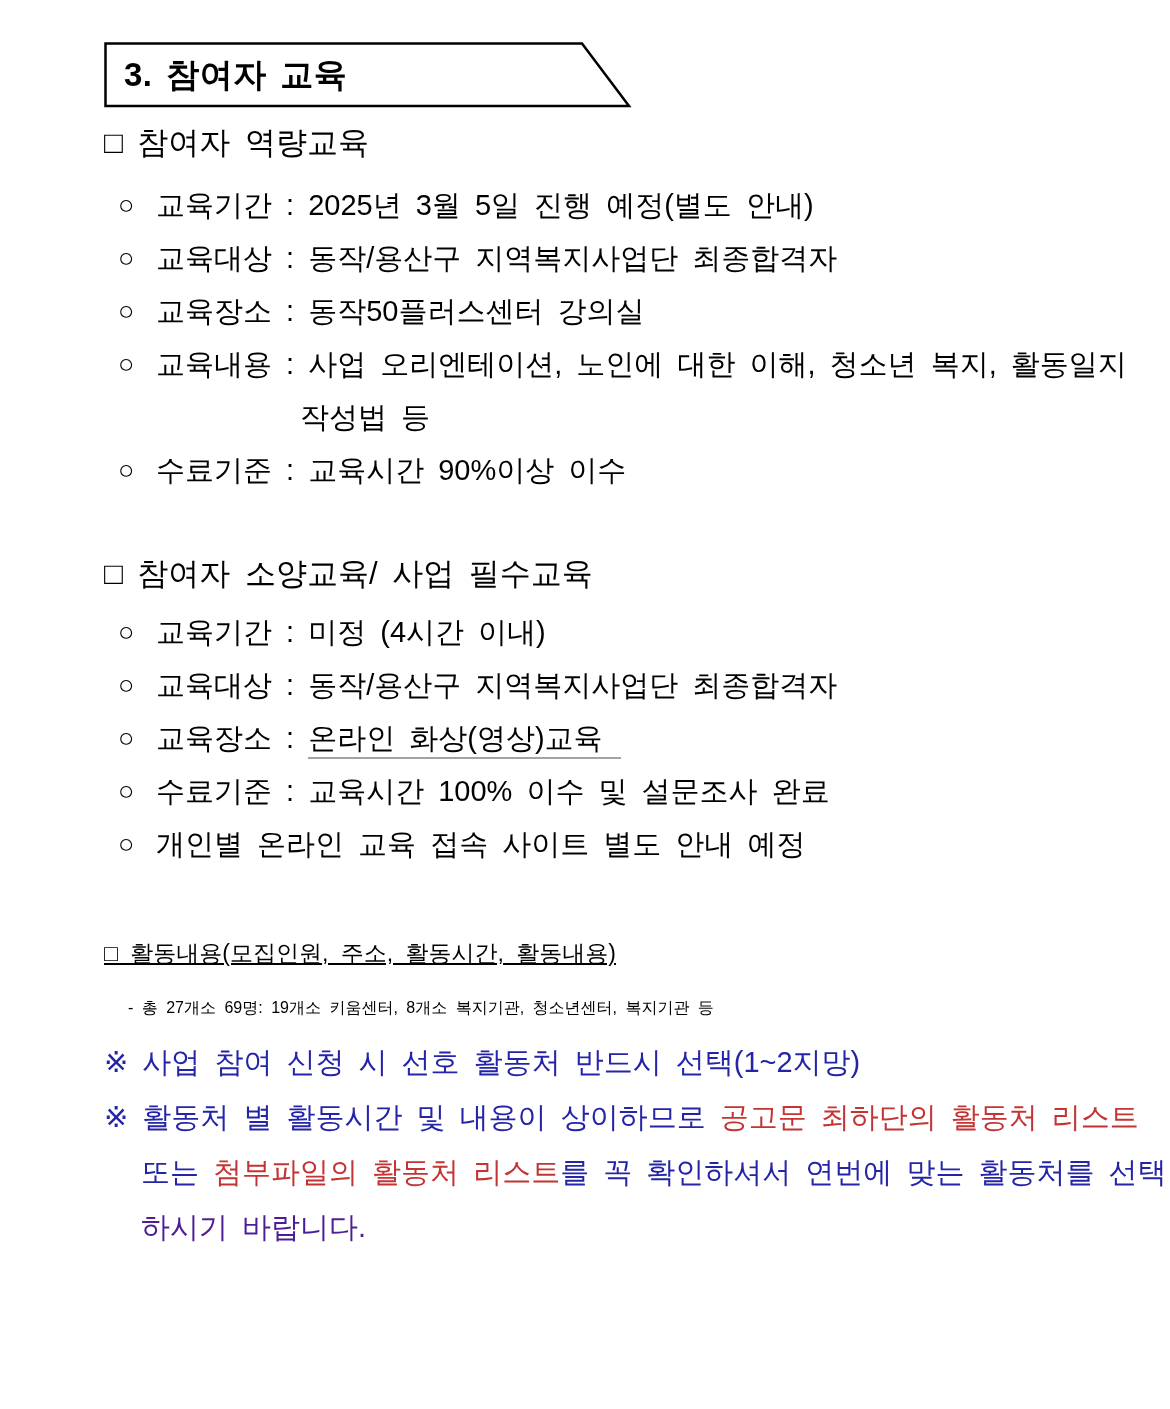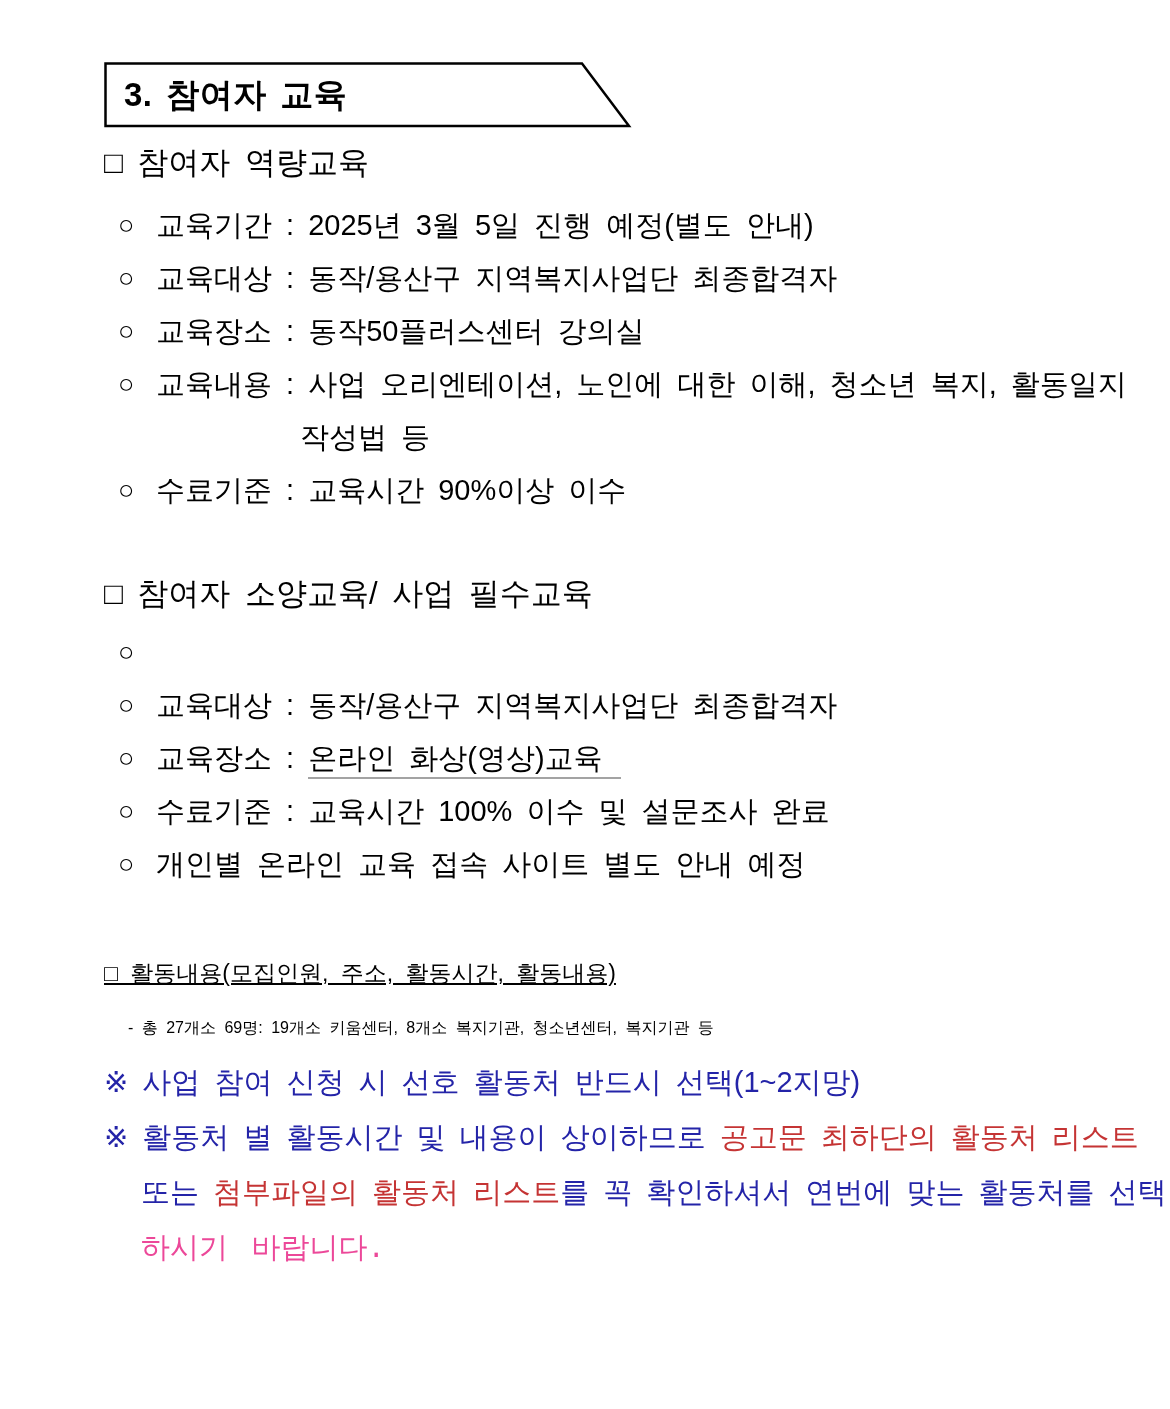--- a/index.html
+++ b/index.html
@@ -7,21 +7,21 @@
   .page {
     position: relative;
     width: 1170px;
     height: 1409px;
     background: #ffffff;
     font-family: "Liberation Sans", "DejaVu Sans", sans-serif;
     color: #000000;
     overflow: hidden;
   }
   .content {
-    padding: 62px 40px 0 104px;
+    padding: 42px 40px 0 104px;
   }
 
   
   .banner {
     position: relative;
     display: block;
   }
   .banner svg { display: block; }
   .banner .banner-title {
     position: absolute;
@@ -136,20 +136,21 @@
         <span class="bullet">○</span>
         <span class="itext">수료기준 : 교육시간 90%이상 이수</span>
       </div>
     </div>
 
     <div class="sub-heading h-block2">□ 참여자 소양교육/ 사업 필수교육</div>
 
     <div class="items group2">
       <div class="item">
         <span class="bullet">○</span>
+        <span class="itext">교육기간 : 미정 (4시간 이내)</span>
       </div>
       <div class="item">
         <span class="bullet">○</span>
         <span class="itext">교육대상 : 동작/용산구 지역복지사업단 최종합격자</span>
       </div>
       <div class="item">
         <span class="bullet">○</span>
         <span class="itext">
           <span>교육장소 : </span><span class="u-line">온라인 화상(영상)교육</span>
         </span>
@@ -175,17 +176,17 @@
 
     <div class="note">
       <span class="blue-text" style="color: rgb(36, 36, 168);">※ 활동처 별 활동시간 및 내용이 상이하므로 </span><span class="red-text" style="color: rgb(197, 52, 52);">공고문 최하단의 활동처 리스트</span>
     </div>
 
     <div class="note wrap-cont">
       <span class="blue-text" style="color: rgb(36, 36, 168);">또는 </span><span class="red-text" style="color: rgb(197, 52, 52);">첨부파일의 활동처 리스트</span><span class="blue-text" style="color: rgb(36, 36, 168);">를 꼭 확인하셔서 연번에 맞는 활동처를 선택</span>
     </div>
 
     <div class="note wrap-cont">
-      <span class="blue-text" style="color: #ec4899; font-family: Liberation Mono, monospace;">하시기 바랍니다.</span>
+      <span class="blue-text" style="color: #4c1d95;">하시기 바랍니다.</span>
     </div>
 
   </div>
 </div>
 
 </body></html>

